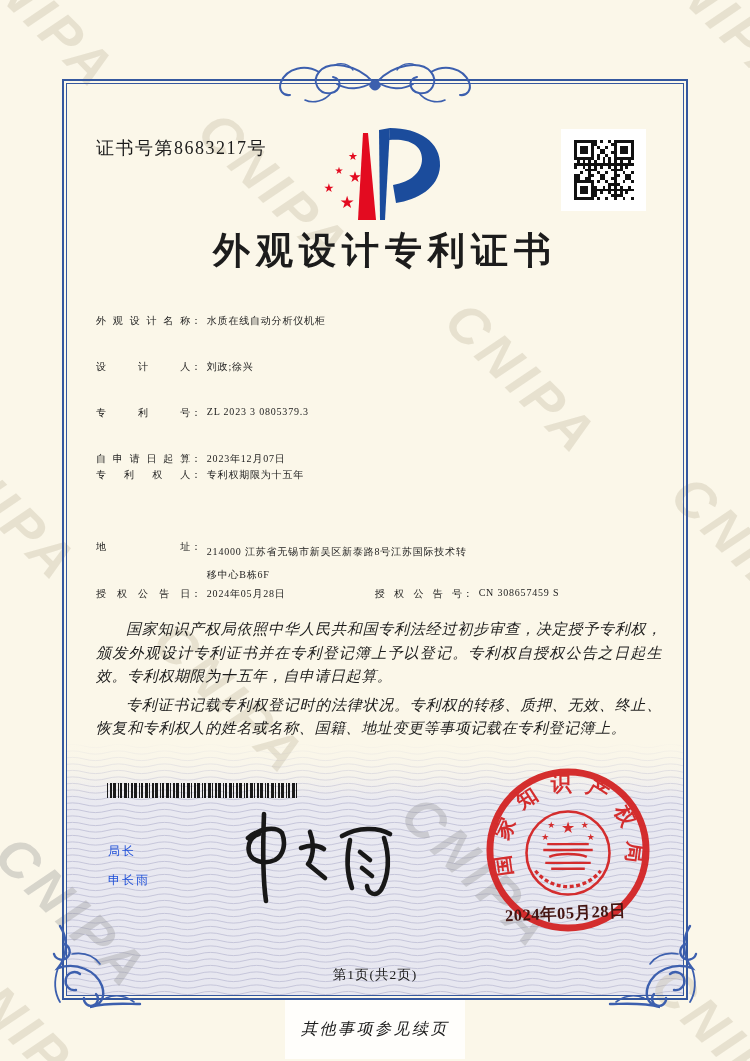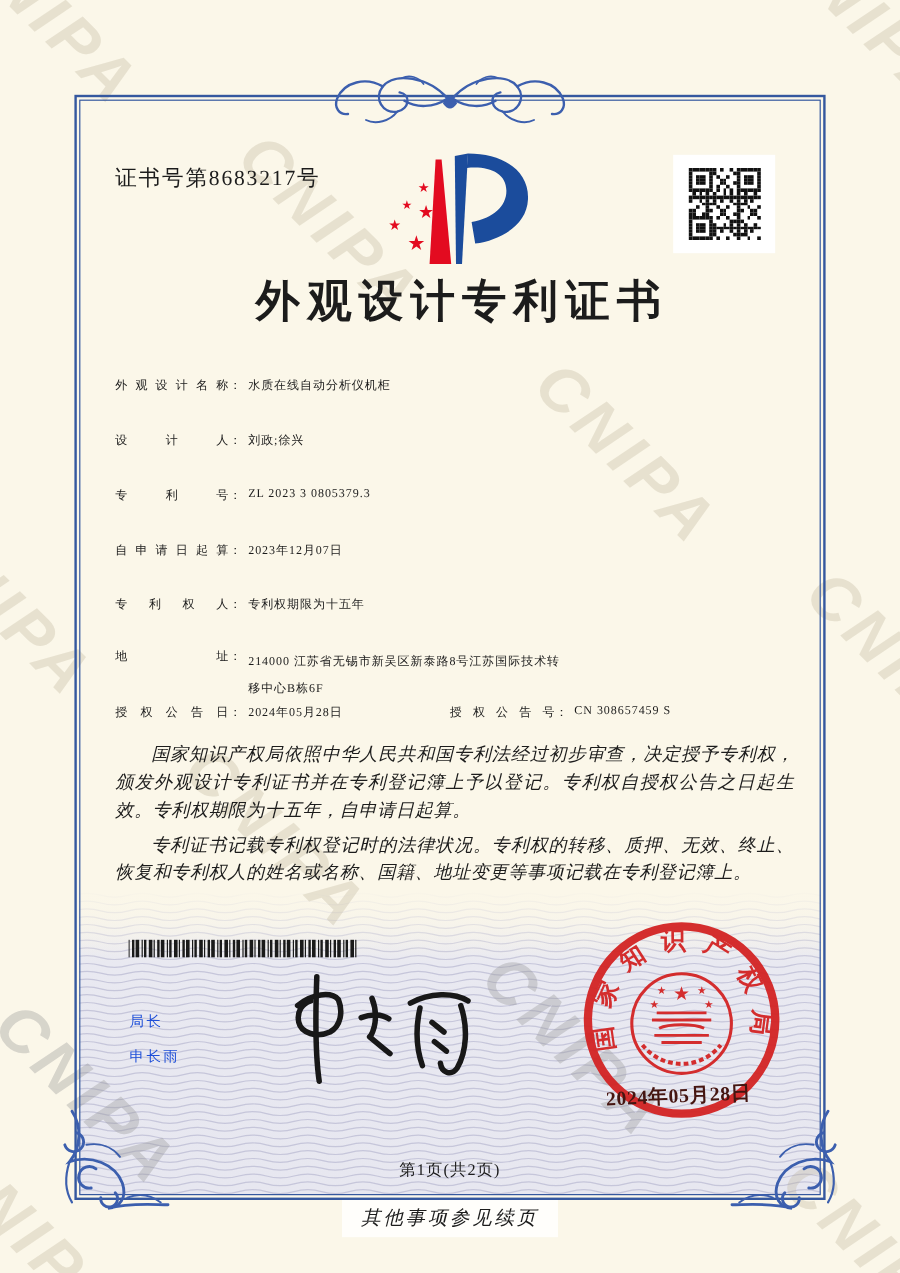--- a/index.html
+++ b/index.html
@@ -75,21 +75,21 @@
   .seal{position:absolute;left:484px;top:766px;z-index:5;opacity:0.94;}
   .sealdate{
     position:absolute;left:505px;top:902px;width:145px;z-index:5;
     font-size:16.5px;font-weight:600;letter-spacing:0.5px;color:#451511;
     transform:rotate(-2.5deg);white-space:nowrap;
   }
   
   .pageinfo{position:absolute;left:50%;top:966px;transform:translateX(-50%);font-size:13.5px;letter-spacing:1px;z-index:4;}
   .contnote{
     position:absolute;left:50%;top:1000px;transform:translateX(-50%);
-    background:#fffefb;padding:5px 16px;font-size:16px;font-style:italic;
+    background:#fffefb;padding:19px 16px;font-size:16px;font-style:italic;
     letter-spacing:2.5px;white-space:nowrap;z-index:4;
   }
   .flourish{z-index:3;pointer-events:none;}
 </style>
 </head>
 <body>
 
 <div class="wavezone">
   <svg id="wavesvg" width="618" height="254">
       <path d="M-5 4 q11.5 -3.2 23 0 t23 0 t23 0 t23 0 t23 0 t23 0 t23 0 t23 0 t23 0 t23 0 t23 0 t23 0 t23 0 t23 0 t23 0 t23 0 t23 0 t23 0 t23 0 t23 0 t23 0 t23 0 t23 0 t23 0 t23 0 t23 0 t23 0 t23 0 t23 0" fill="none" stroke="#bfc0d6" stroke-width="1" opacity="0.85"></path>
@@ -668,21 +668,21 @@
 <div class="row" style="top:406px">
   <span class="flabel">专利号</span>
     <span class="fcolon">：</span>
     <span class="fvalue">ZL 2023 3 0805379.3</span>
 </div>
 <div class="row" style="top:452px">
   <span class="flabel">自申请日起算</span>
     <span class="fcolon">：</span>
     <span class="fvalue">2023年12月07日</span>
 </div>
-<div class="row" style="top:497px">
+<div class="row" style="top:468px">
   <span class="flabel">专利权人</span>
     <span class="fcolon">：</span>
     <span class="fvalue">专利权期限为十五年</span>
 </div>
 <div class="row addr" style="top:540px">
   <span class="flabel">地址</span>
     <span class="fcolon">：</span>
     <span class="fvalue"><span>214000 江苏省无锡市新吴区新泰路8号江苏国际技术转</span><br><span>移中心B栋6F</span></span>
 </div>
 <div class="row grantrow" style="top:587px">

